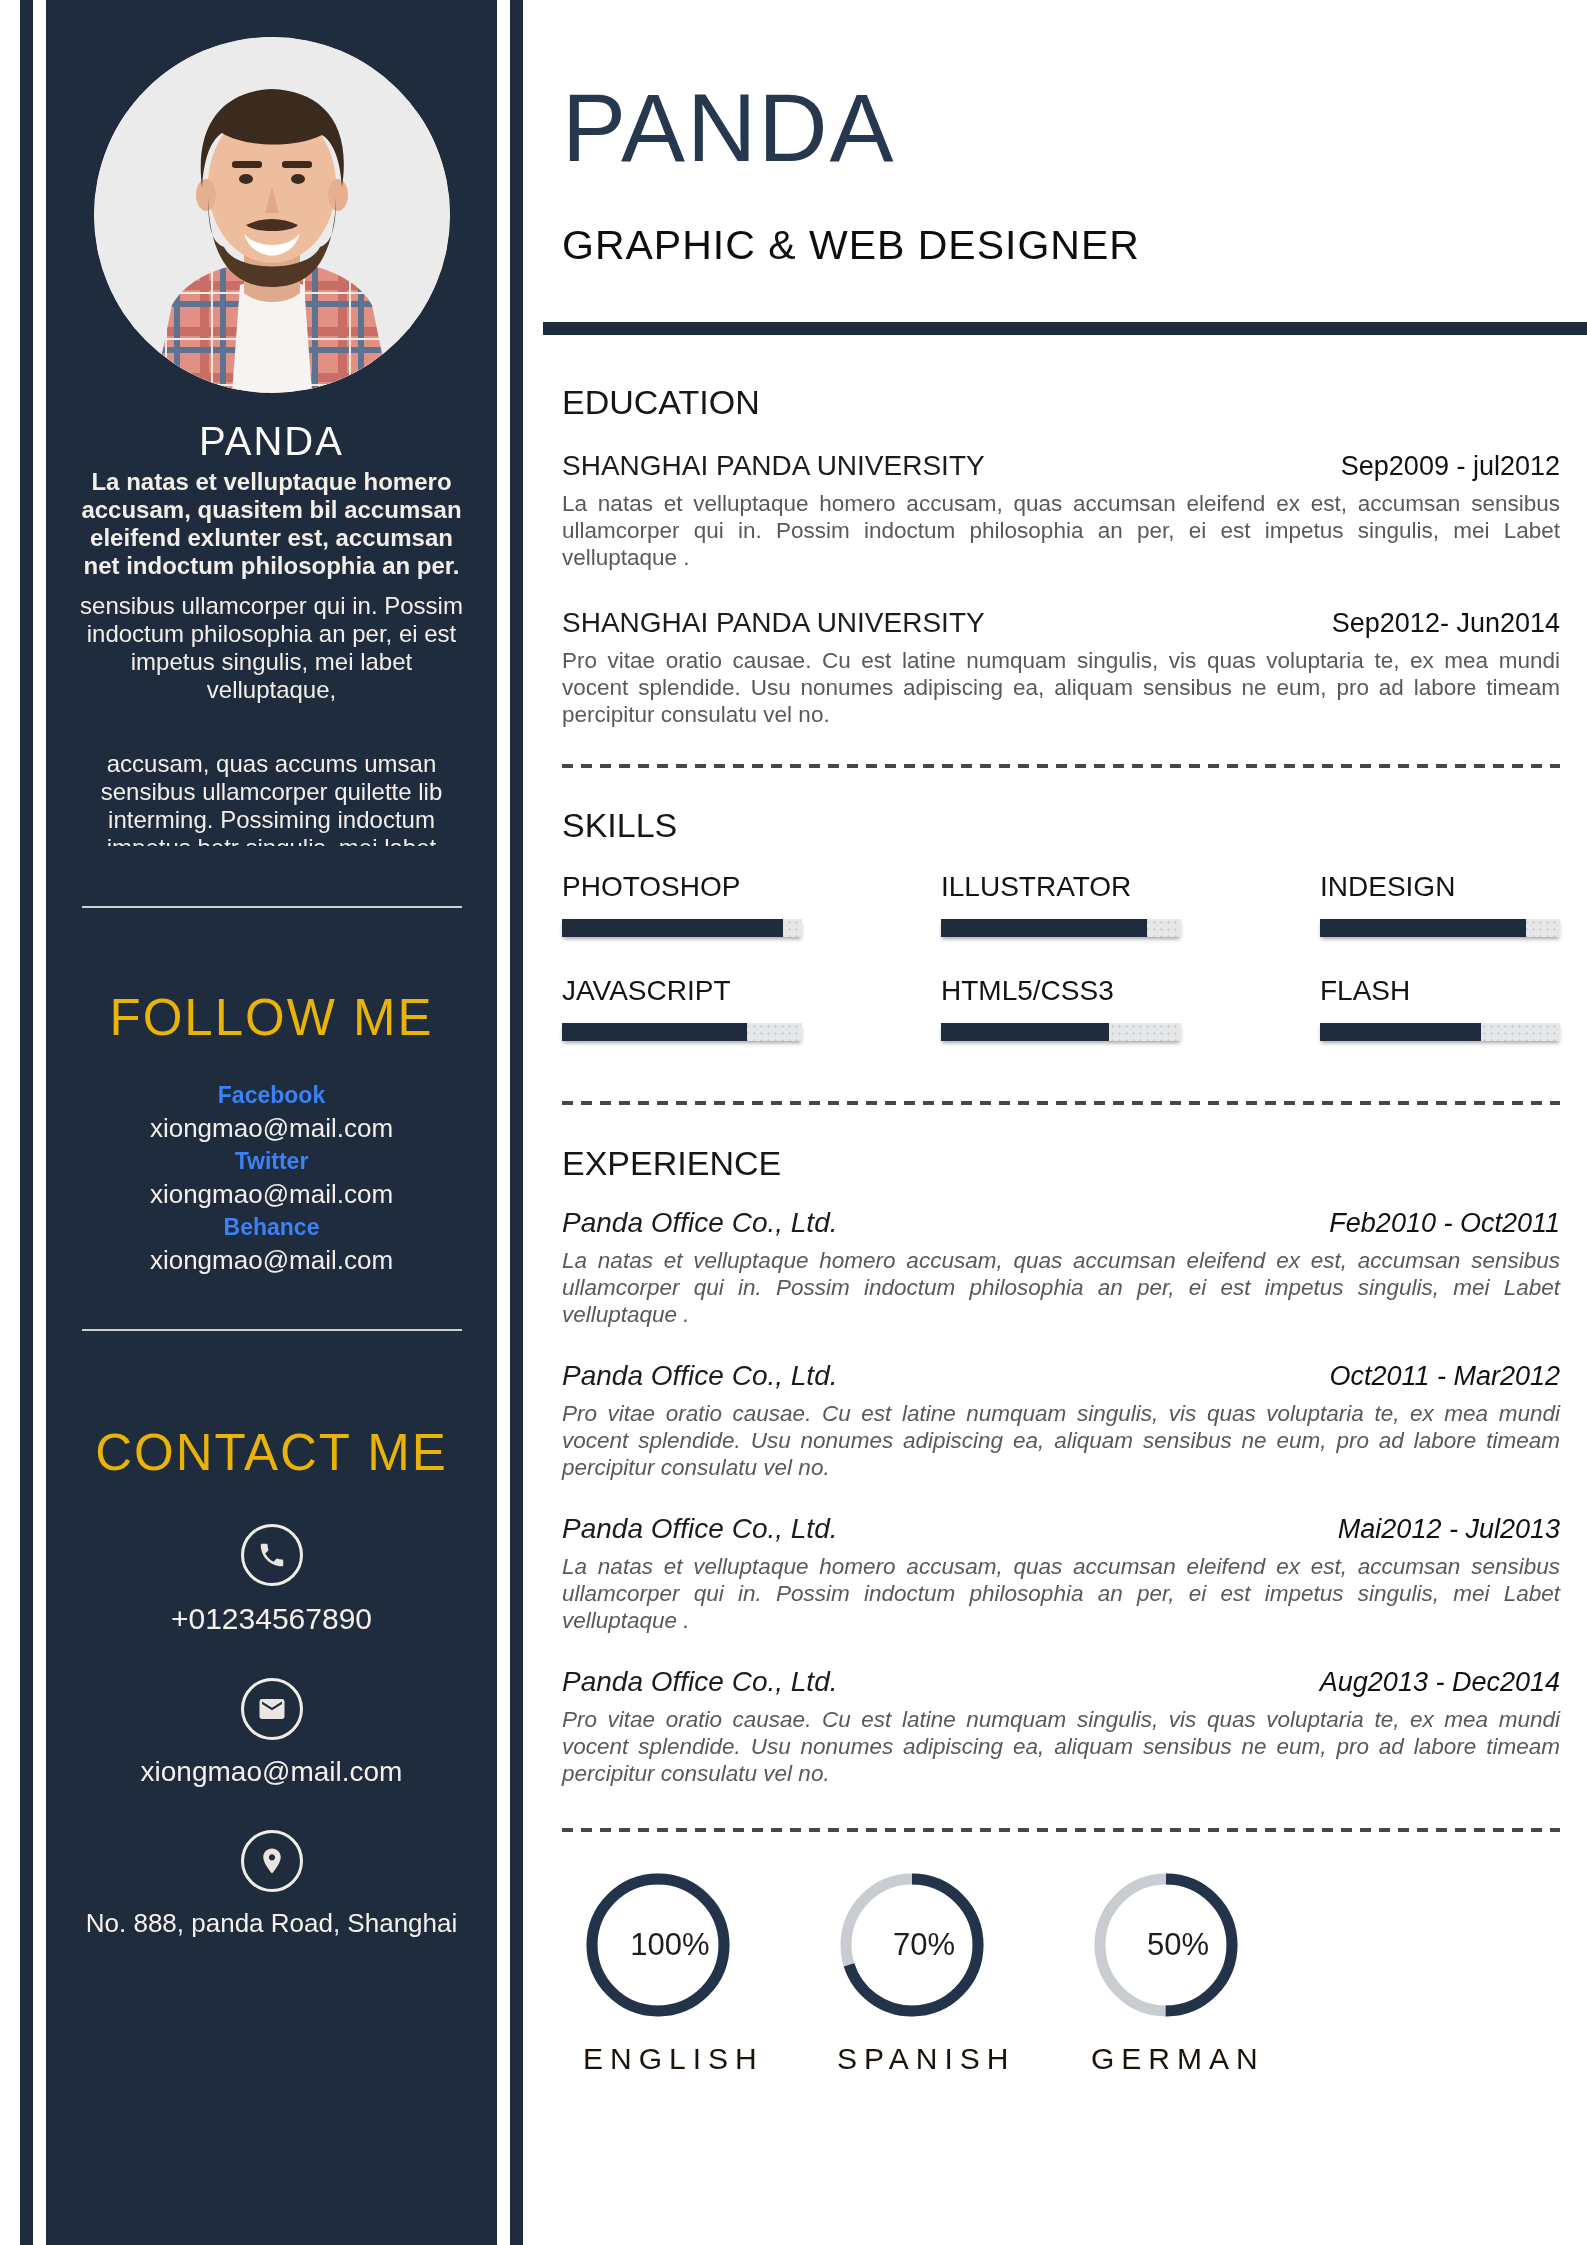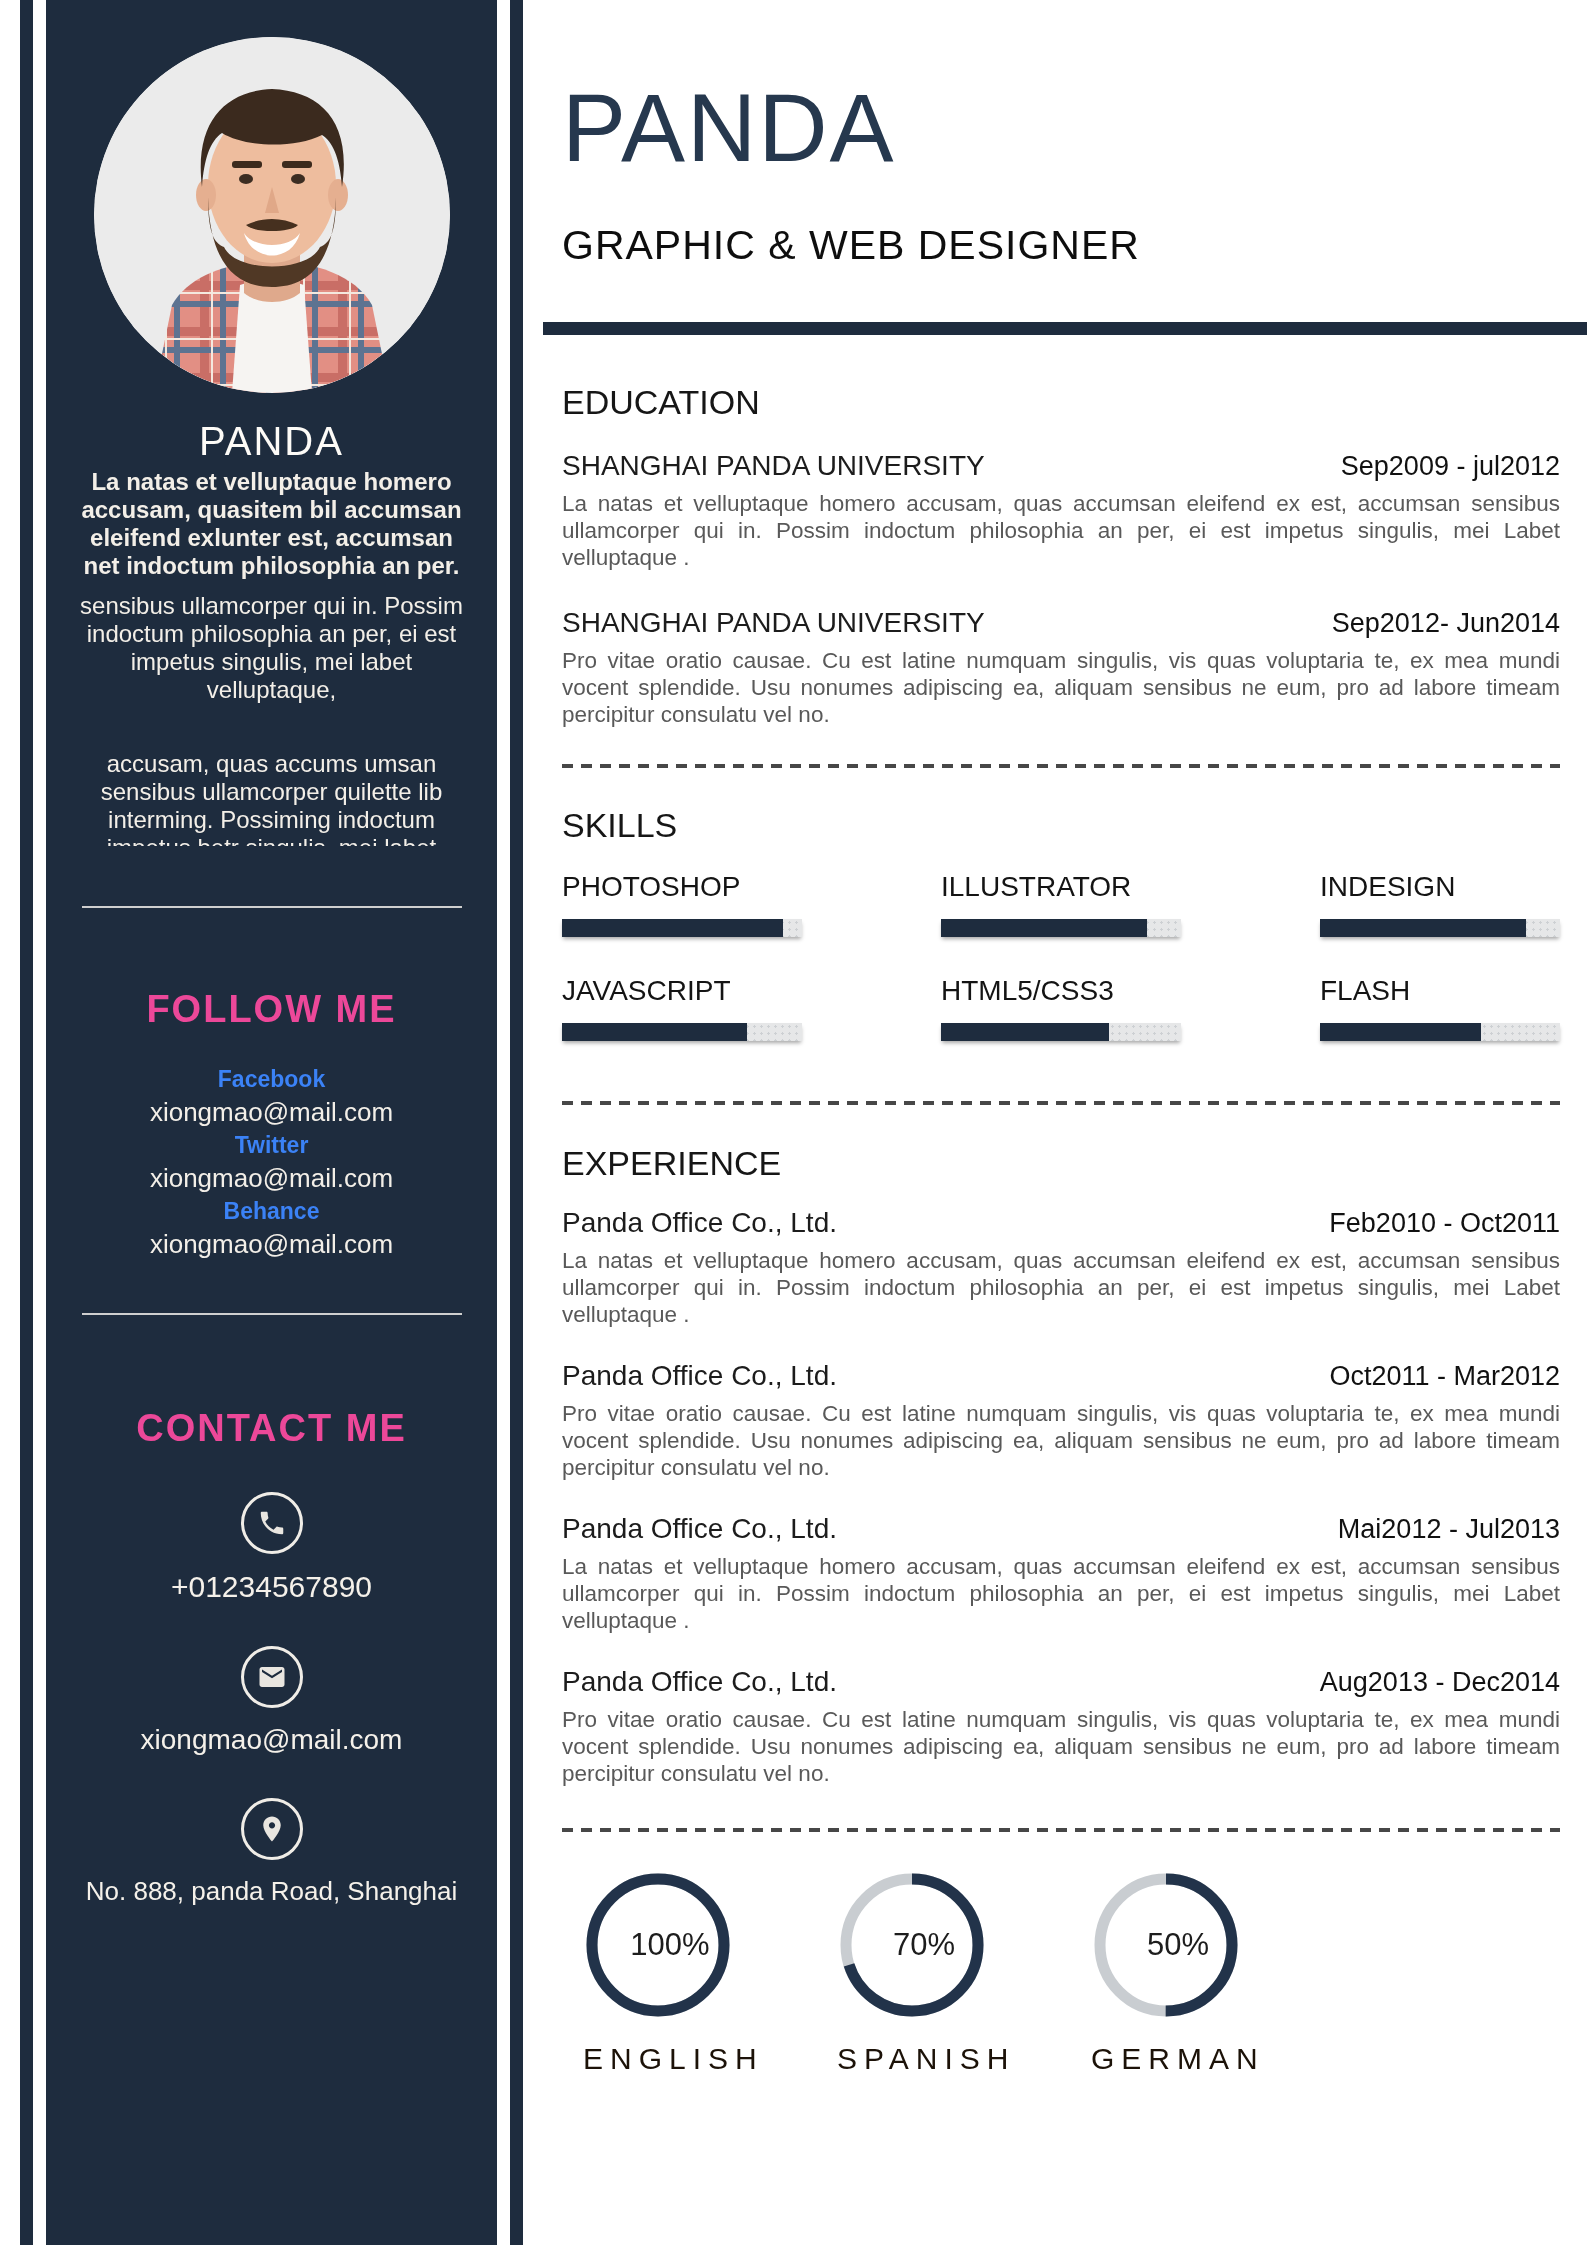--- a/index.html
+++ b/index.html
@@ -13,21 +13,21 @@
   #sidebar{position:absolute;left:46px;top:0;width:451px;height:2245px;background:#1e2c3e;
            color:#f5f1ea;text-align:center;}
   #avatar-wrap{margin:37px auto 0;width:356px;height:356px;border-radius:50%;overflow:hidden;background:#ebebeb;}
   .side-name{margin-top:26px;font-size:40px;letter-spacing:2px;color:#fdfbf7;}
   .bio{width:392px;margin:0 auto;font-size:24px;line-height:28px;color:#f3efe8;}
   .bio-p1{margin-top:4px;font-weight:bold;}
   .bio-p2{margin-top:12px;}
   .bio-p3{margin-top:46px;height:96px;overflow:hidden;}
   .side-divider{width:380px;height:2px;background:#cfcfcf;margin:0 auto;}
   #divider1{margin-top:60px;}
-  .side-title{font-size:38px;letter-spacing:2px;color:#ec4899;font-weight:bold;}
+  .side-title{font-size:51px;letter-spacing:2px;color:#eab308;}
   #follow-title{margin-top:80px;}
   #follow-list{margin-top:32px;}
   .follow-label{font-size:23px;font-weight:bold;line-height:32px;color:#3b82f6;}
   .follow-value{font-size:26px;line-height:34px;color:#f3efe8;}
   #divider2{margin-top:52px;}
   #contact-title{margin-top:92px;}
   .contact-item{margin-top:42px;}
   .icon-circle{width:56px;height:56px;border:3px solid #f0ede7;border-radius:50%;
                margin:0 auto;display:flex;align-items:center;justify-content:center;}
   .icon-circle svg{width:30px;height:30px;fill:#e9e6e0;}
@@ -46,21 +46,21 @@
   #dash1{top:764px;} #dash2{top:1101px;} #dash3{top:1828px;}
   
   .item-head{display:flex;justify-content:space-between;align-items:baseline;}
   .item-title{font-size:28px;color:#1c1c1c;}
   .item-date{font-size:27px;color:#111111;}
   .item-body{margin-top:8px;font-size:22.5px;line-height:27px;color:#595959;text-align:justify;}
   #education{top:383px;} #experience{top:1144px;}
   #education .section-title{margin-bottom:28px;}
   #experience .section-title{margin-bottom:24px;}
   .edu-item{margin-bottom:36px;}
-  .exp-item{margin-bottom:32px;}
+  .exp-item{margin-bottom:32px;font-style:italic;}
   
   #skills{top:806px;}
   #skills .section-title{margin-bottom:26px;}
   .skills-grid{display:grid;grid-template-columns:240px 240px 240px;column-gap:139px;row-gap:38px;}
   .skill-label{font-size:28px;color:#141414;}
   .skill-bar{margin-top:16px;width:240px;height:18px;background:#e6e7e8;
              background-image:radial-gradient(#cdd0d3 1px,transparent 1.3px);background-size:7px 7px;
              box-shadow:0 3px 4px -1px rgba(0,0,0,.35);position:relative;}
   .skill-fill{position:absolute;left:0;top:0;bottom:0;background:#1e2c3e;}
   

